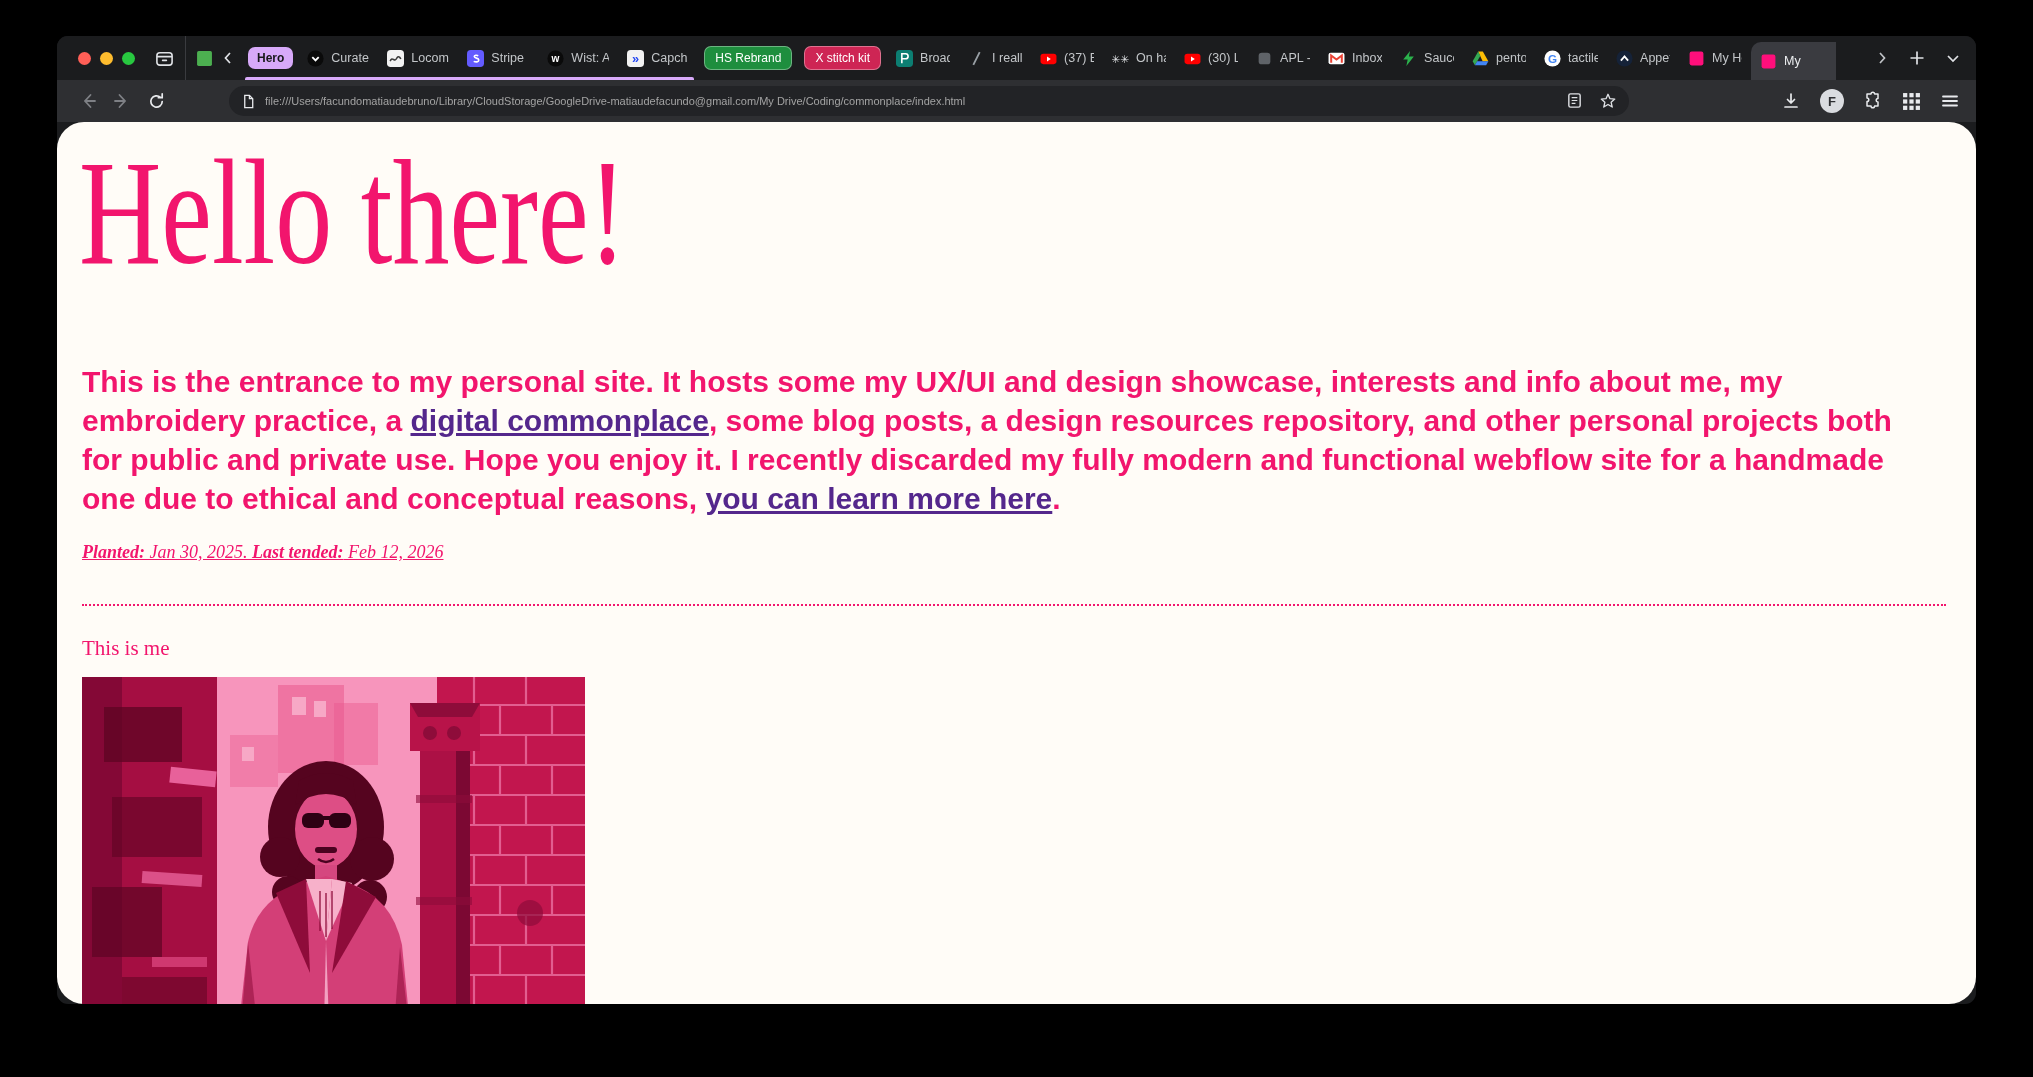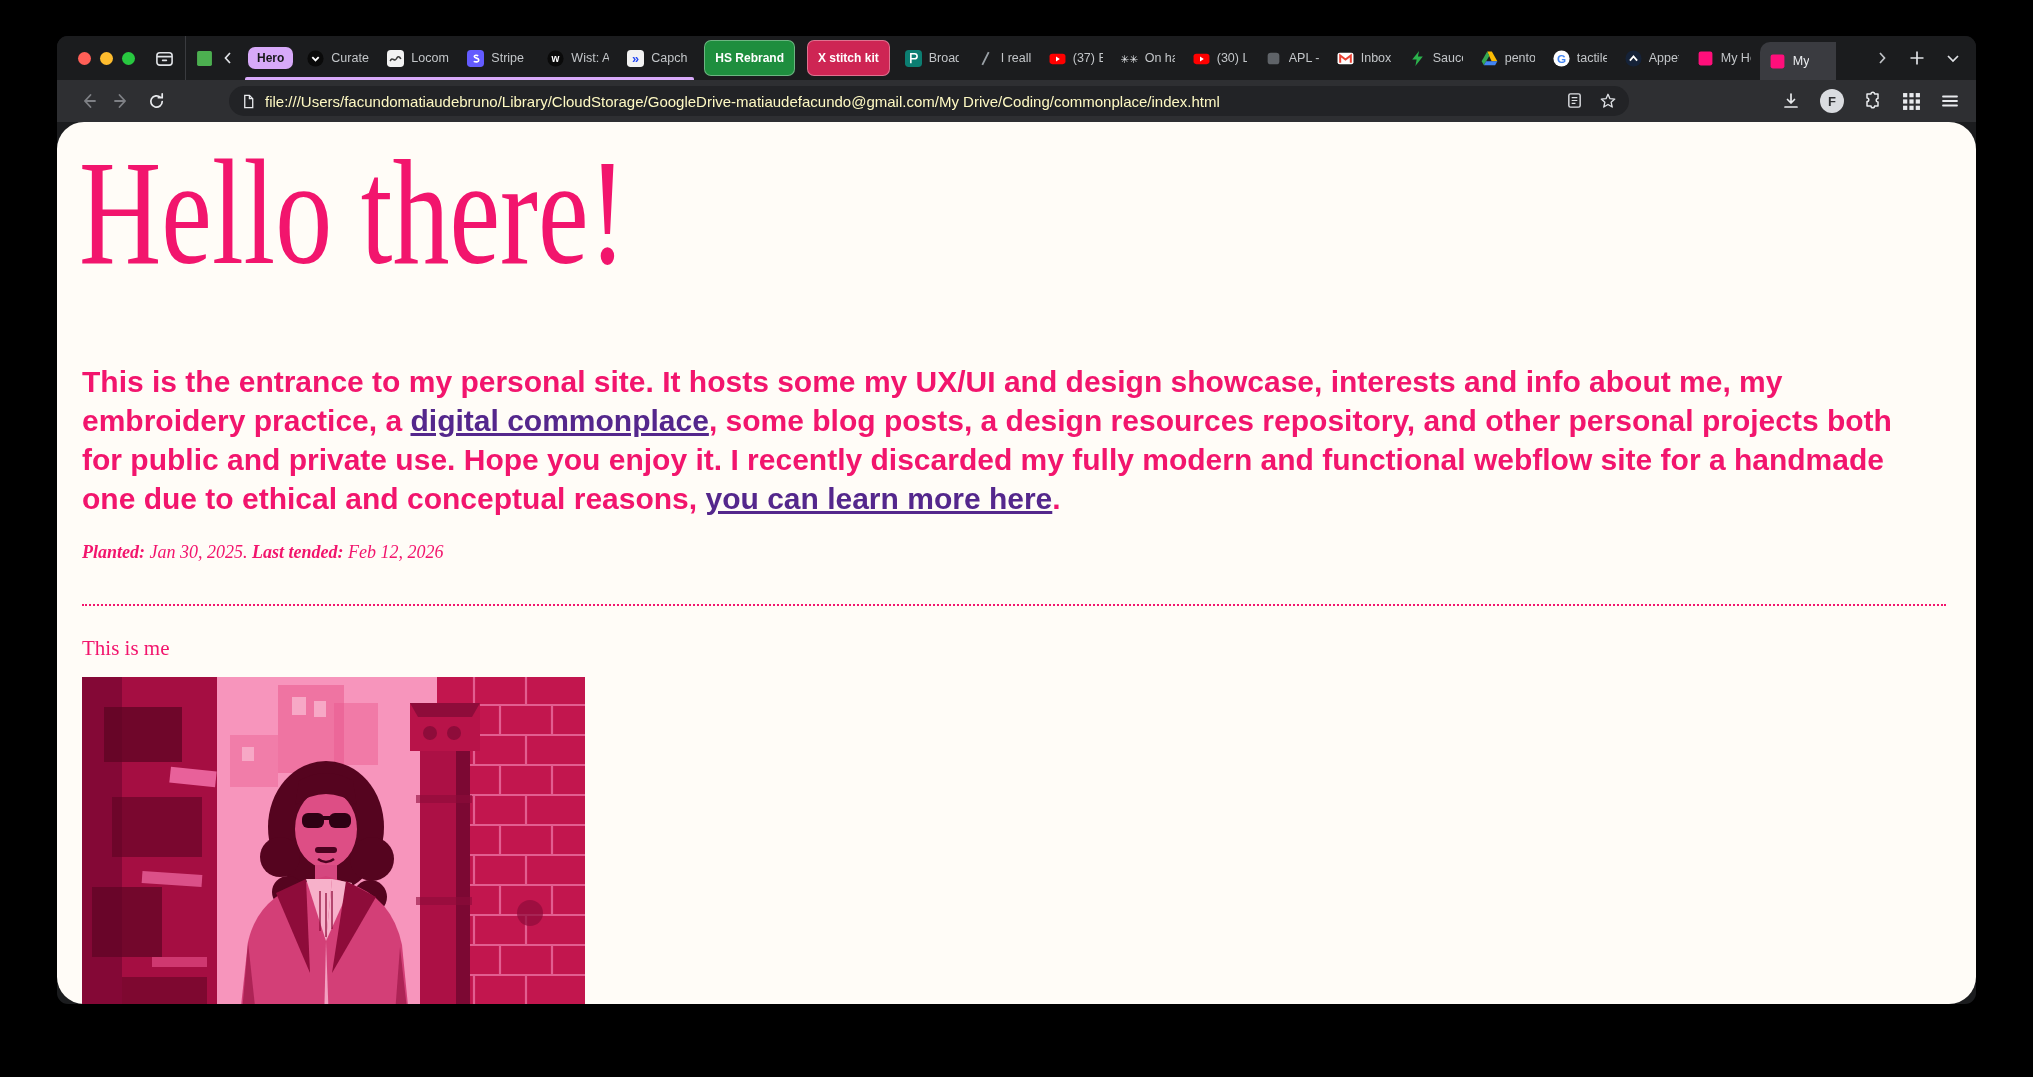--- a/index.html
+++ b/index.html
@@ -22,51 +22,51 @@
   #tabs { display:flex; align-items:center; height:44px; overflow:hidden; flex:1 1 auto; margin-right:140px; }
   .tab { display:flex; align-items:center; gap:7px; height:44px; padding:0 9px;
          color:#c3c6c9; font-size:12.5px; cursor:pointer; flex:0 0 auto; width:72px; overflow:hidden; }
   .tab .tlabel { white-space:nowrap; overflow:hidden; }
   .tab-group { display:flex; align-items:center; position:relative; height:44px; flex:0 0 auto; }
   .tab-group::after { content:''; position:absolute; left:2px; right:4px; bottom:0; height:3px;
                       border-radius:2px 2px 0 0; background:#d7a9f9; }
   .tab-group .tab { width:80px; }
   .group-label { height:22px; border-radius:7px; padding:0 9px; font-size:12px; font-weight:bold;
                  display:flex; align-items:center; margin:0 5px; cursor:pointer; flex:0 0 auto;text-align:center; }
-  .group-pill { height:36px; border-radius:7px; padding:0 10px; font-size:12px; font-weight:bold;
+  .group-pill { height:24px; border-radius:7px; padding:0 10px; font-size:12px; font-weight:normal;
                 display:flex; align-items:center; margin:0 6px; color:#fff; cursor:pointer;
                 border:1px solid rgba(255,255,255,.35); flex:0 0 auto; }
   .tab.active { background:#3a3b40; border-radius:10px 10px 0 0; height:38px; align-self:flex-end;
                 color:#eceef0; width:104px;text-align:center; }
   .tab-controls { position:absolute; right:14px; top:0; height:44px; display:flex; align-items:center; gap:18px; }
   .tab-controls svg { display:block; }
 
   
   .toolbar { position:relative; height:42px; background:#2e2f32; display:flex; align-items:center; padding:0 14px; }
   .nav-ic { width:34px; height:34px; display:flex; align-items:center; justify-content:center;
             border:none; background:none; cursor:pointer; flex:0 0 auto; }
   .urlbox { display:flex; align-items:center; height:30px; background:#222326; border-radius:15px;
             margin-left:56px; width:1400px; padding:0 12px; flex:0 0 auto; }
-  .urltext { color:#fef9c3; font-size:15px; white-space:nowrap; overflow:hidden; flex:1 1 auto; margin-left:9px; }
+  .urltext { color:#a3a3a3; font-size:11px; white-space:nowrap; overflow:hidden; flex:1 1 auto; margin-left:9px; }
   .urlbox .right-ics { display:flex; gap:16px; margin-left:12px; }
   .toolbar-right { position:absolute; right:16px; display:flex; align-items:center; gap:19px; }
   .avatar { width:24px; height:24px; border-radius:50%; background:#dadce0; color:#2e2f32;
             font-size:13px; font-weight:bold; display:flex; align-items:center; justify-content:center; cursor:pointer; }
 
   
   .content { position:relative; height:882px; background:#fffcf7; overflow:hidden;border-radius:27px; }
   .page-title { position:absolute; left:22px; top:8px; color:#f2156d;
                 font-family:"Liberation Serif", serif; font-weight:normal;
                 font-size:150px; line-height:1.1; transform:scaleX(.76); transform-origin:left top;
                 white-space:nowrap; }
   .intro { position:absolute; left:25px; top:240px; width:1838px; color:#f2156d;
            font-weight:bold; font-size:30px; line-height:39px; }
   .intro a { color:#54278c; }
   .planted { position:absolute; left:25px; top:420px; color:#f2156d;
-             font-family:"Liberation Serif", serif; font-style:italic; font-size:18px; }
+             font-family:"Liberation Serif", serif; font-style:italic; font-size:18px;text-decoration:underline; }
   .planted b { font-weight:bold; }
   .dotted-divider { position:absolute; left:25px; right:30px; top:482px;
                     border-top:2px dotted #f2156d; }
   .caption { position:absolute; left:25px; top:514px; color:#f2156d;
              font-family:"Liberation Serif", serif; font-size:21px; }
   .photo { position:absolute; left:25px; top:555px; width:503px; height:430px; }
   .photo svg { display:block; width:100%; height:100%; }
 </style>
 </head>
 <body>

